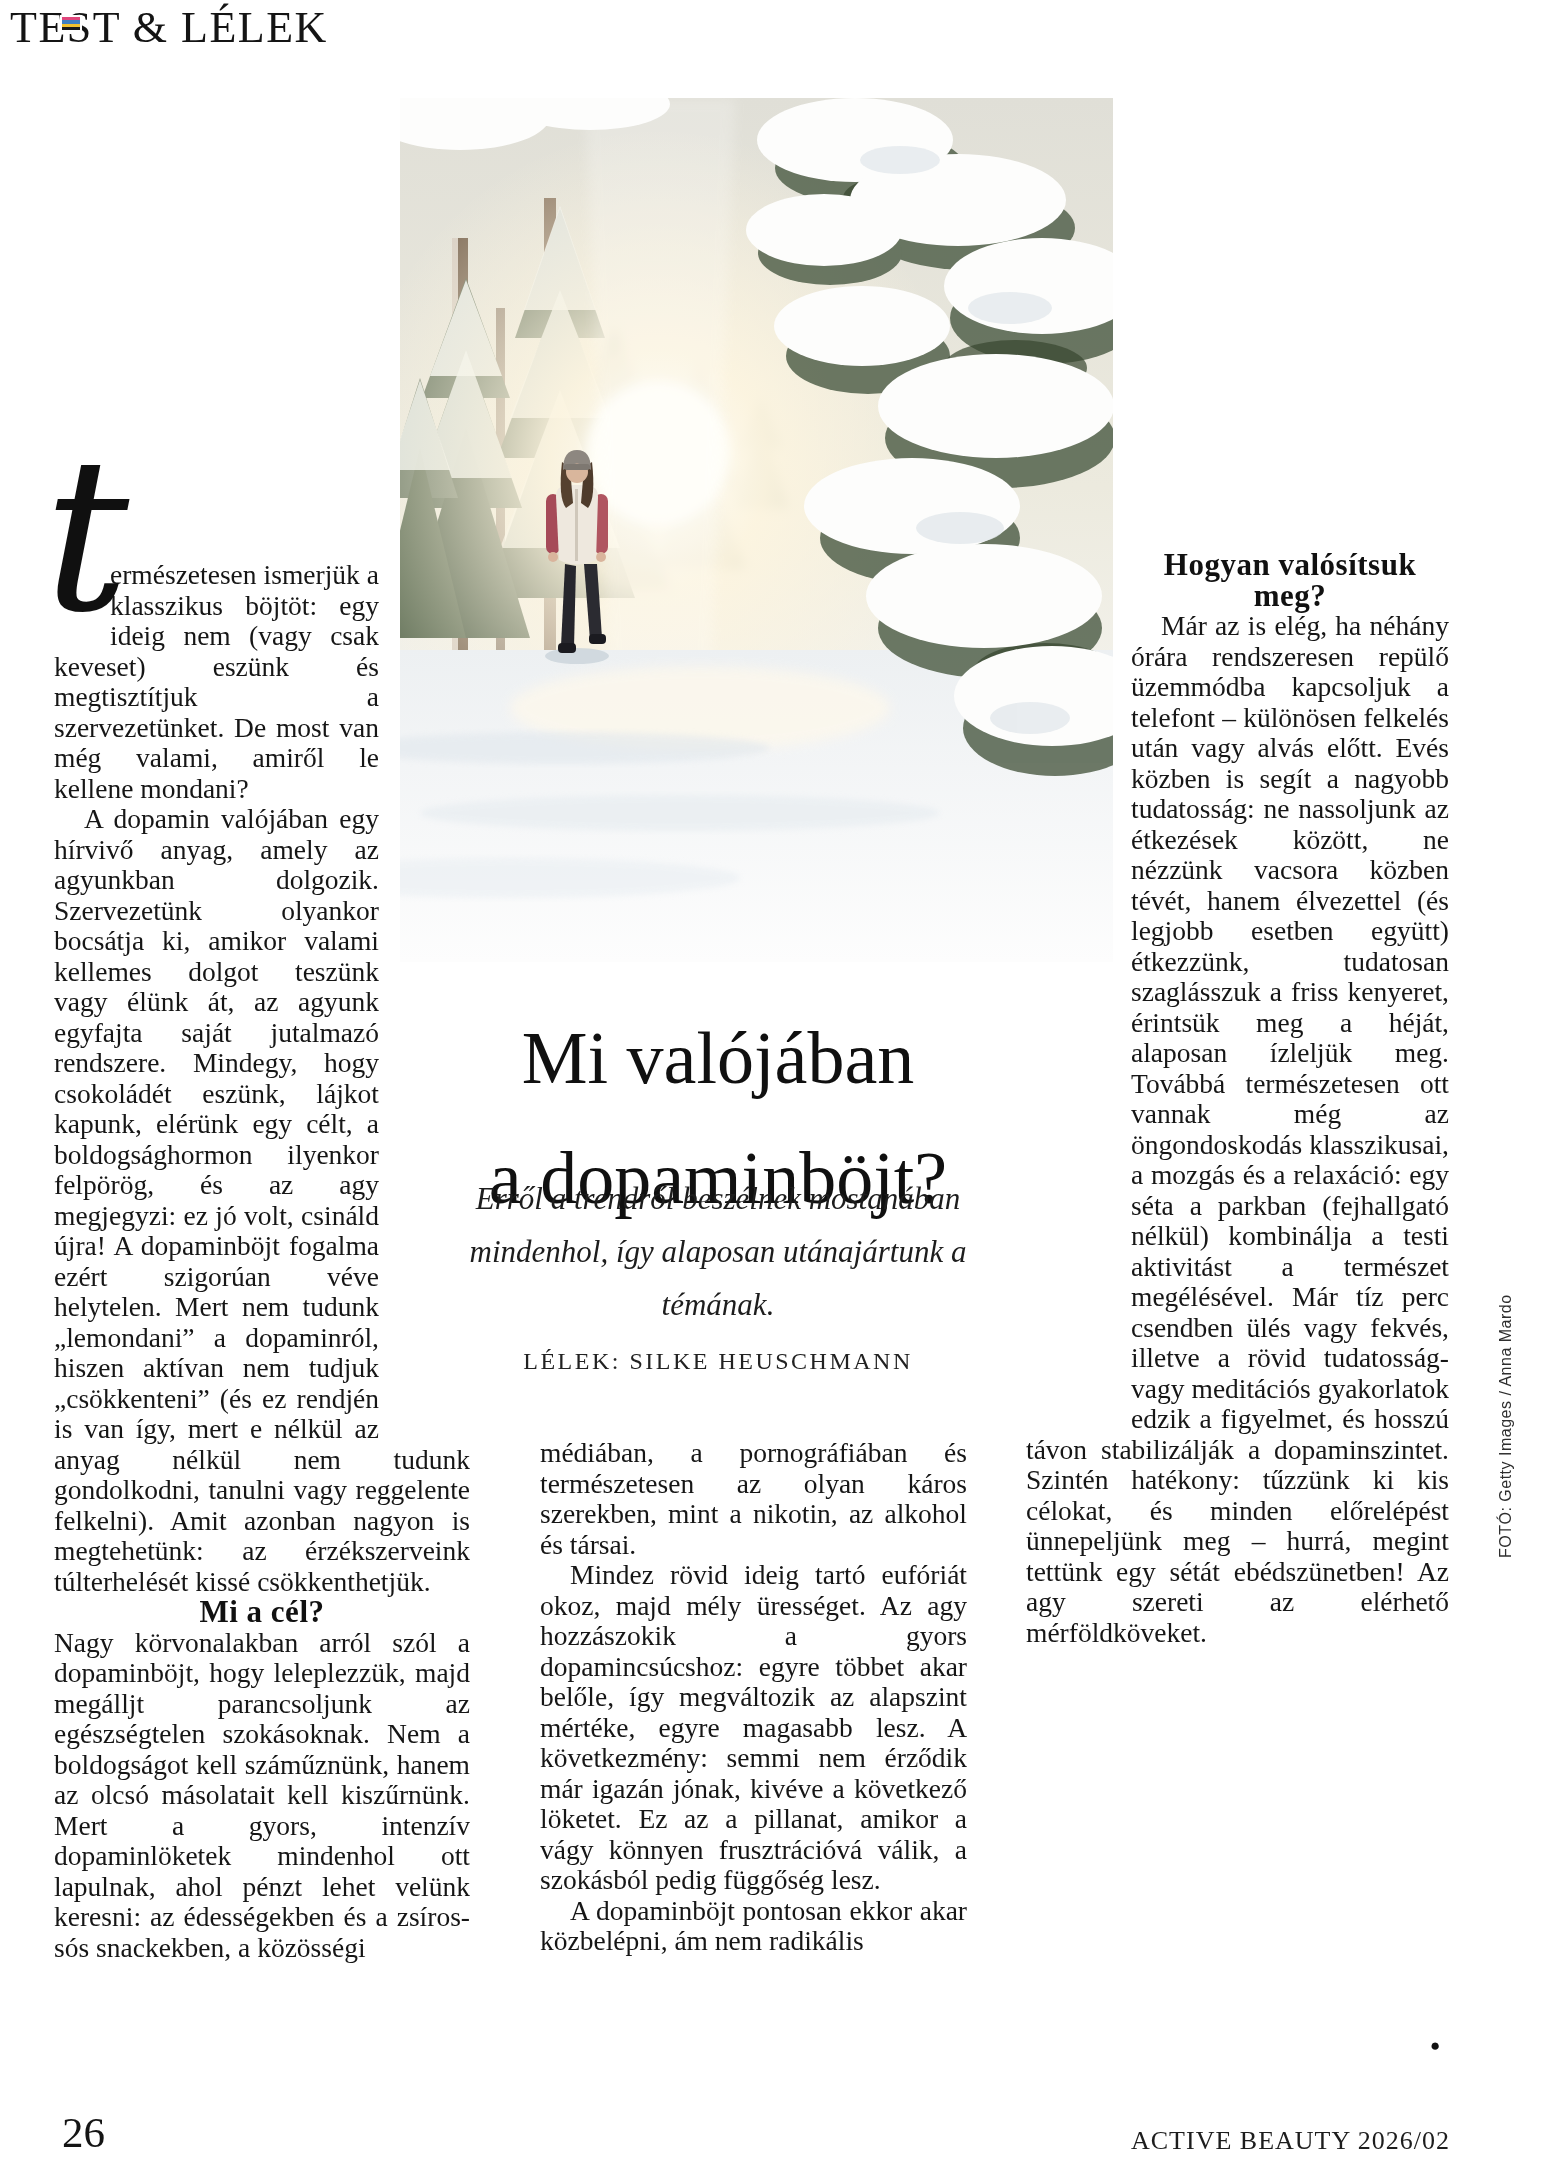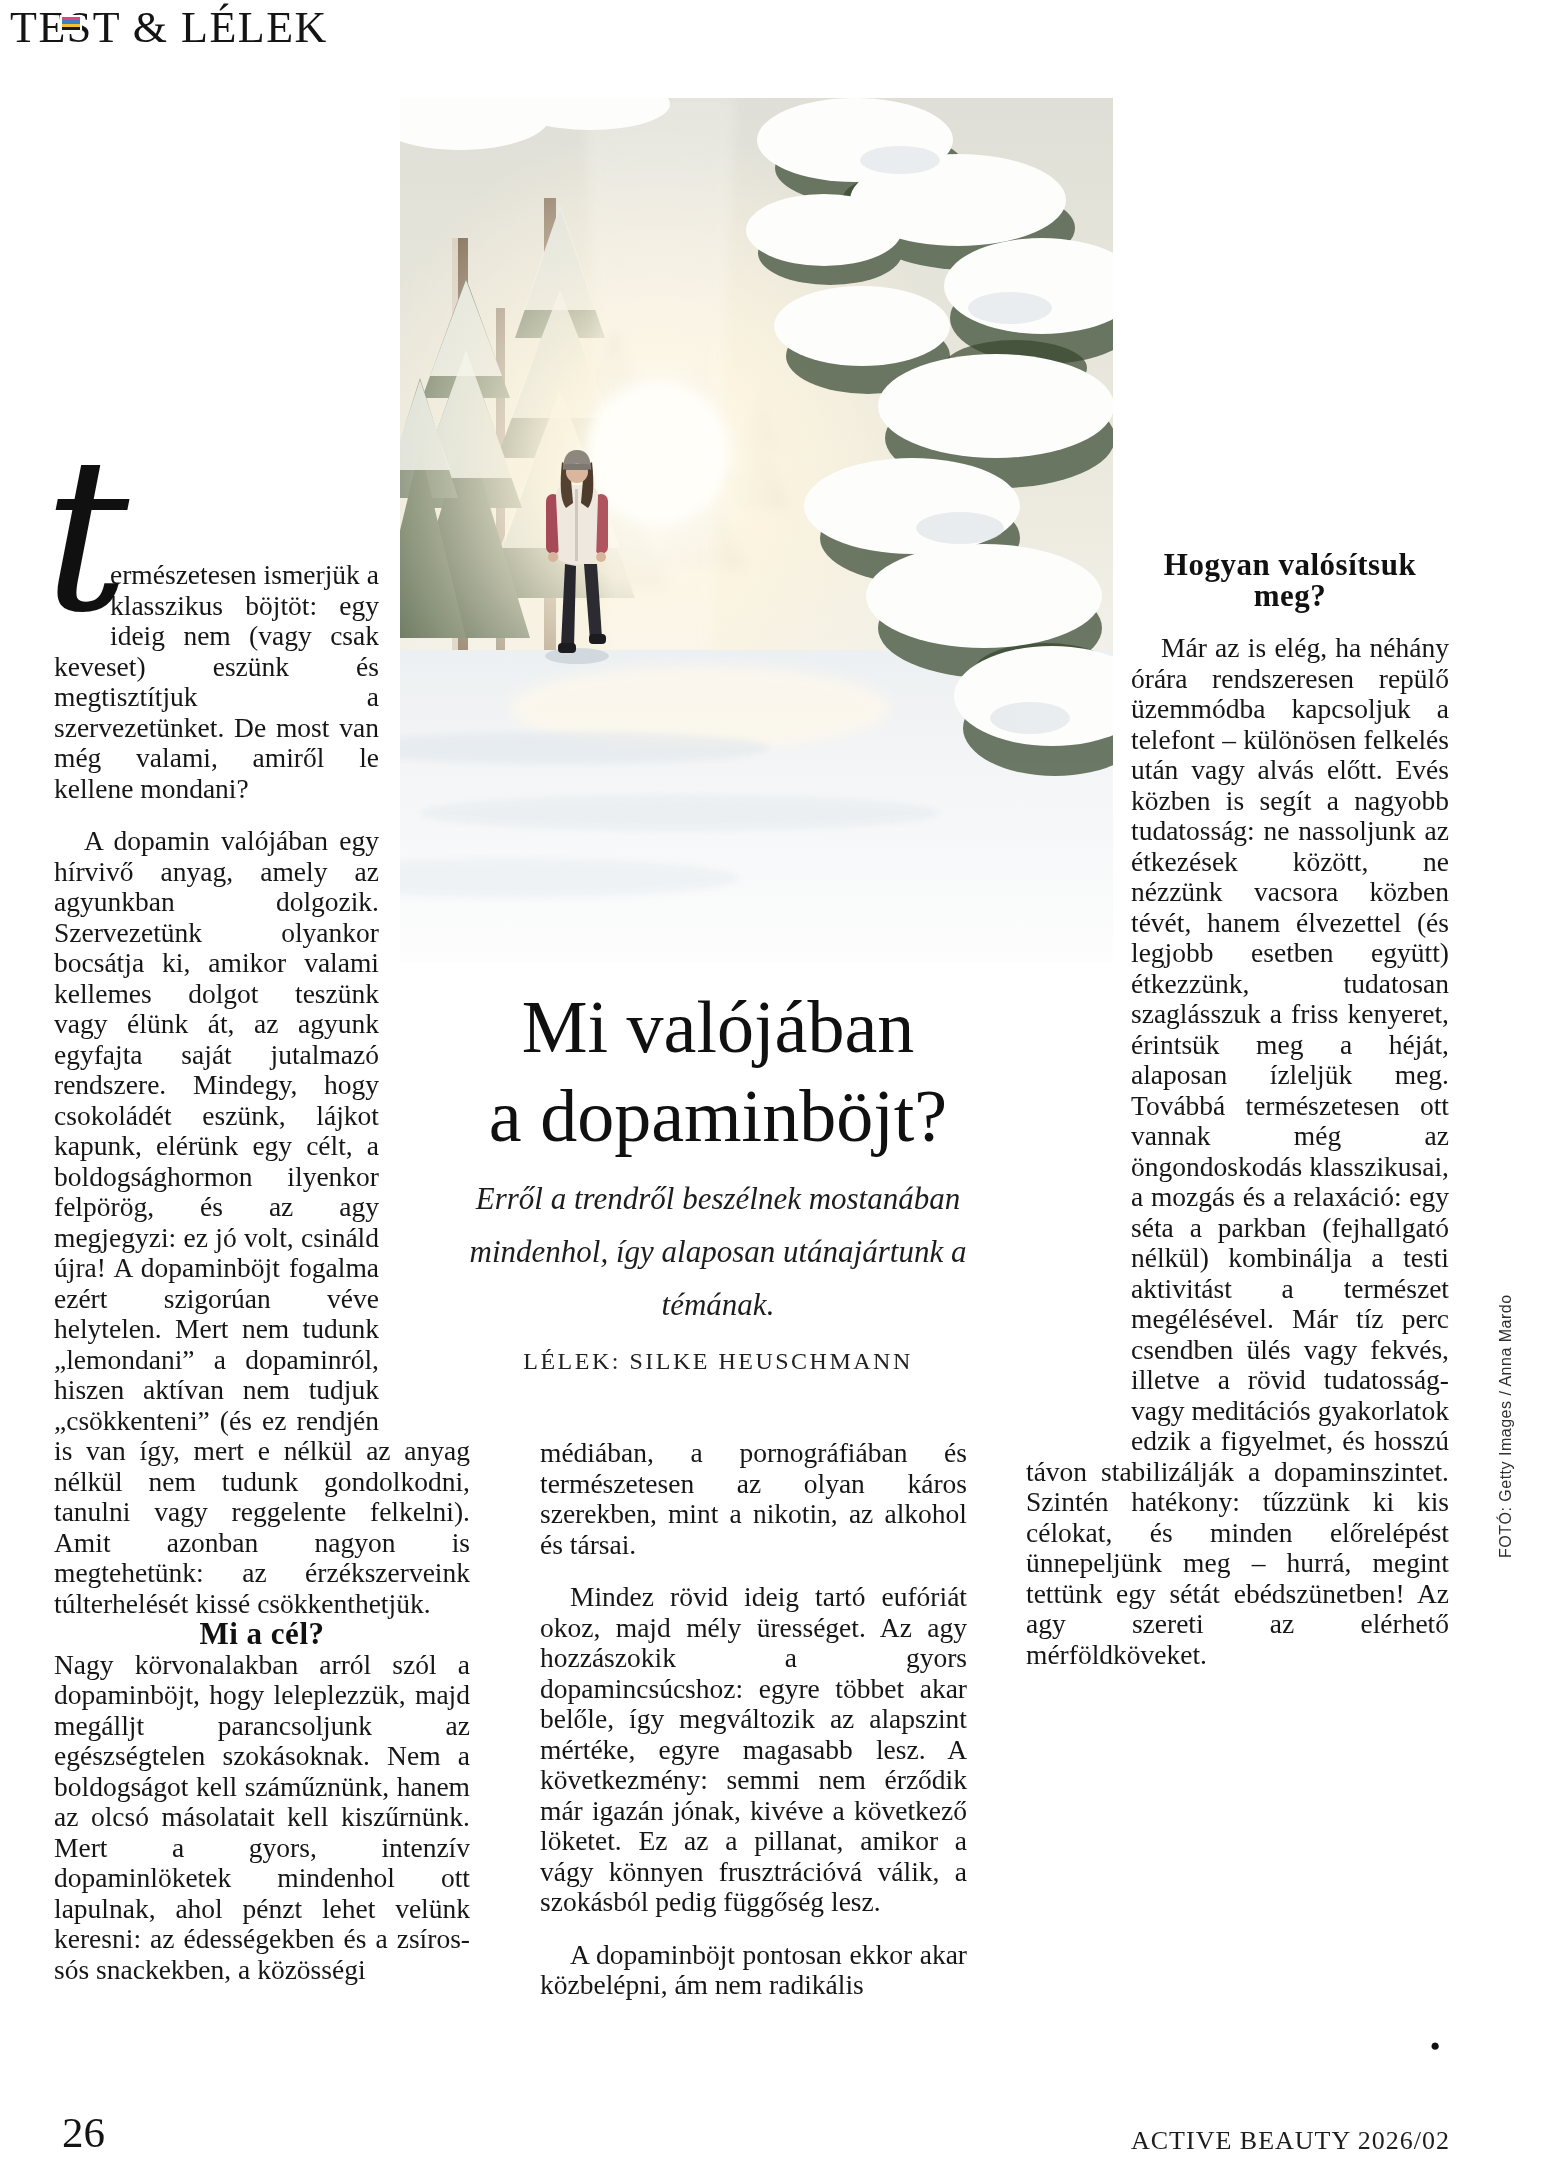--- a/index.html
+++ b/index.html
@@ -12,30 +12,30 @@
   .logo-mark{position:absolute;left:62px;top:17px;width:18px;height:13px;display:flex;flex-direction:column;
     box-shadow:0 0 0 2px #ffffff;z-index:3;}
   .logo-mark span{flex:1;}
 
   
   .photo{position:absolute;left:400px;top:98px;width:713px;height:864px;overflow:hidden;background:#eceae2;}
   .photo svg{display:block;width:100%;height:100%;}
 
   
   .title-block{position:absolute;left:408px;top:983px;width:620px;text-align:center;}
-  .title-line{font-size:74px;line-height:89px;color:#101010;letter-spacing:0;}
+  .title-line{font-size:74px;line-height:89px;color:#101010;letter-spacing:0;margin-top:31px;}
   .subtitle{position:absolute;left:438px;top:1172px;width:560px;text-align:center;
     font-style:italic;font-size:31px;line-height:53px;color:#1d1d1d;}
   .byline{position:absolute;left:438px;top:1348px;width:560px;text-align:center;
     font-size:24px;letter-spacing:2.5px;color:#222;}
 
   
   .col{position:absolute;text-align:justify;font-size:27.5px;line-height:30.5px;color:#161616;}
   .col p{margin:0;}
-  .col p.ind{text-indent:30px;margin-top:22px;}
+  .col p.ind{text-indent:30px;}
   .sub-head{font-size:31px;font-weight:bold;text-align:center;text-indent:0;
     margin:22px 0 10px;color:#111;letter-spacing:.5px;}
   .col-left{left:54px;top:560px;width:416px;}
   .col-mid{left:540px;top:1438px;width:427px;}
   .col-right{left:1026px;top:550px;width:423px;}
   .spacer-r{float:right;width:91px;height:868px;}
   .spacer-l{float:left;width:105px;height:880px;}
   .dropcap-spacer{float:left;width:56px;height:62px;}
   .dropcap{position:absolute;left:44px;top:430px;font-family:"DejaVu Serif",serif;
     font-style:italic;font-size:212px;line-height:1;color:#101010;z-index:2;}

